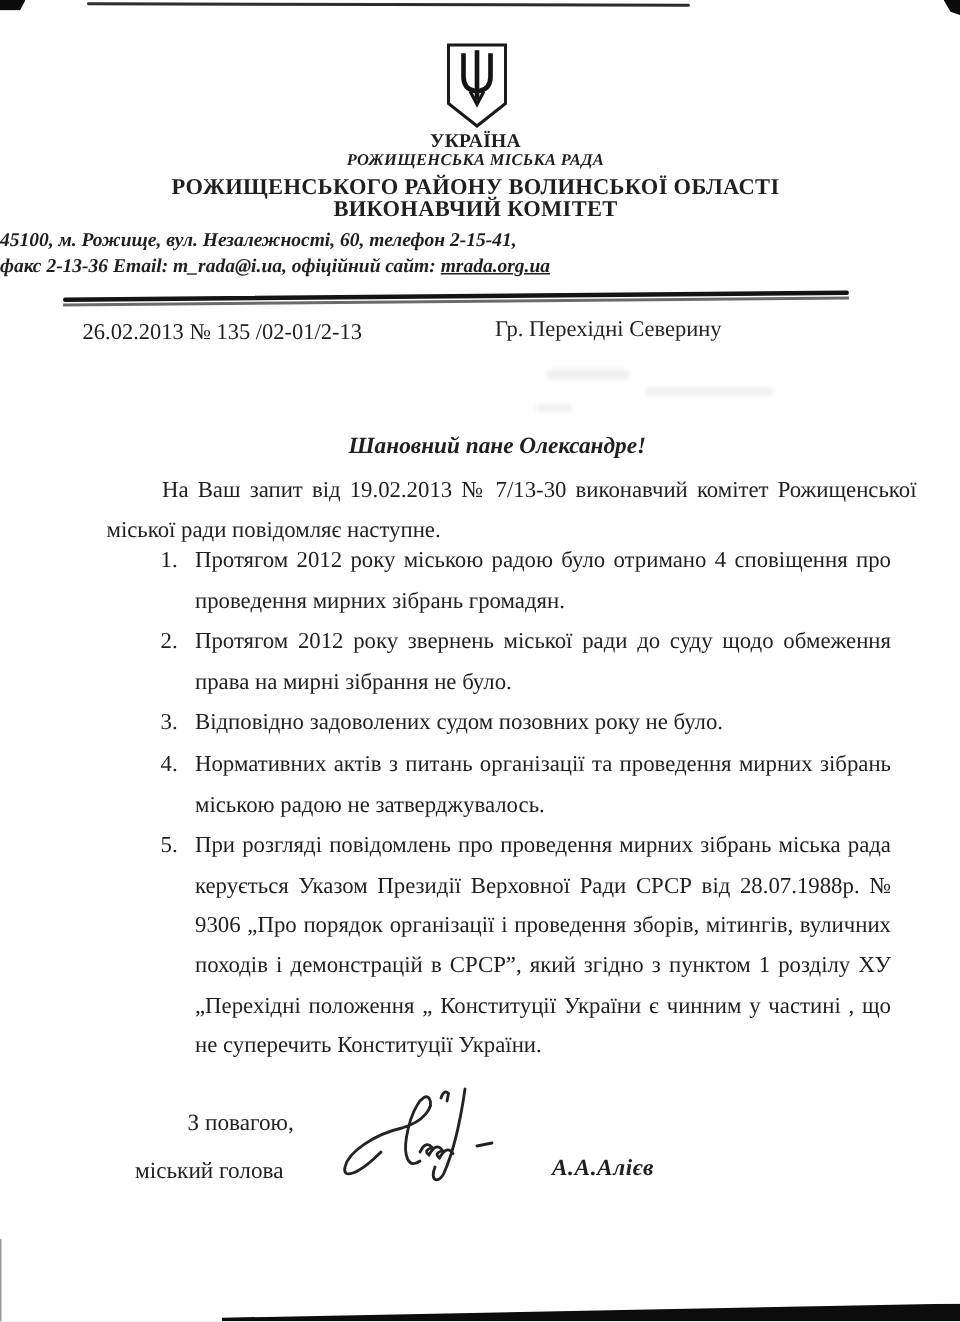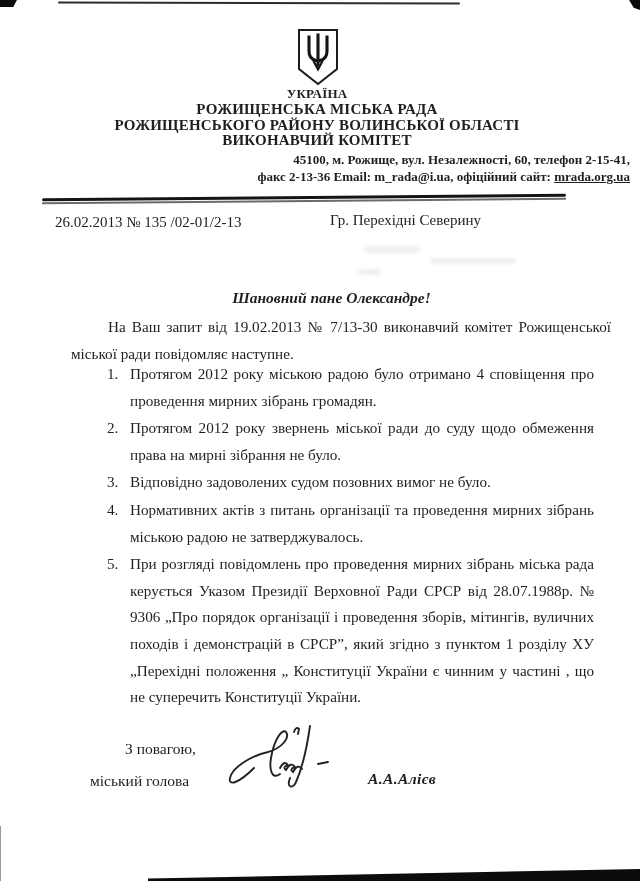--- a/index.html
+++ b/index.html
@@ -16,25 +16,25 @@
     transform:rotate(.15deg);border-radius:2px;}
   .art-topright{position:absolute;right:0;top:0;width:14px;height:10px;background:#0b0b0b;
     clip-path:polygon(22% 0,100% 0,100% 100%,55% 78%);}
   .art-bottom{position:absolute;left:0;bottom:0;width:640px;height:12px;background:#0c0c0c;
     clip-path:polygon(148px 9.5px,640px 0px,640px 12px,148px 12px);}
   .art-leftline{position:absolute;left:0;top:826px;width:1.4px;height:55px;background:#9a9a9a;}
   
   .emblem{position:absolute;left:296px;top:28px;}
   .h-center{position:absolute;left:0;width:634px;text-align:center;font-weight:bold;letter-spacing:.2px;}
   .country{top:86px;font-size:13px;}
-  .org1{top:101px;font-size:15px;}
+  .org1{top:101px;font-size:11px;font-style:italic;}
   .org2{top:117px;font-size:15px;}
   .org3{top:132px;font-size:15px;}
-  .addr{position:absolute;left:0;top:152px;width:630px;text-align:right;
-    font-weight:bold;font-size:13px;line-height:16.5px;}
+  .addr{position:absolute;left:0;top:152px;width:630px;text-align:left;
+    font-weight:bold;font-size:13px;line-height:16.5px;font-style:italic;}
   .site{text-decoration:underline;}
   .rule{position:absolute;left:42px;top:196px;width:524px;transform:rotate(-.5deg);}
   .rule .r1{height:3.4px;background:#141414;border-radius:2px;}
   .rule .r2{height:1.3px;background:#6b6b6b;margin-top:1px;}
   
   .refnum{position:absolute;left:55px;top:214px;font-size:15px;}
   .addressee{position:absolute;left:330px;top:212px;font-size:15px;}
   .smudge{position:absolute;background:rgba(0,0,0,.06);filter:blur(1.5px);border-radius:3px;}
   .sm1{left:364px;top:246px;width:56px;height:7px;}
   .sm2{left:430px;top:258px;width:86px;height:6px;}
@@ -106,21 +106,21 @@
     <li>
       <span class="num">1.</span>
       <span>Протягом 2012 року міською радою було отримано 4 сповіщення про проведення мирних зібрань громадян.</span>
     </li>
     <li>
       <span class="num">2.</span>
       <span>Протягом 2012 року звернень міської ради до суду щодо обмеження права на мирні зібрання не було.</span>
     </li>
     <li>
       <span class="num">3.</span>
-      <span>Відповідно задоволених судом позовних вимог не було.</span>
+      <span>Відповідно задоволених судом позовних року не було.</span>
     </li>
     <li>
       <span class="num">4.</span>
       <span>Нормативних актів з питань організації та проведення мирних зібрань міською радою не затверджувалось.</span>
     </li>
     <li>
       <span class="num">5.</span>
       <span>При розгляді повідомлень про проведення мирних зібрань міська рада керується Указом Президії Верховної Ради СРСР від 28.07.1988р. № 9306 „Про порядок організації і проведення зборів, мітингів, вуличних походів і демонстрацій в СРСР”, який згідно з пунктом 1 розділу ХУ „Перехідні положення „ Конституції України є чинним у частині , що не суперечить Конституції України.</span>
     </li>
   </ol>

